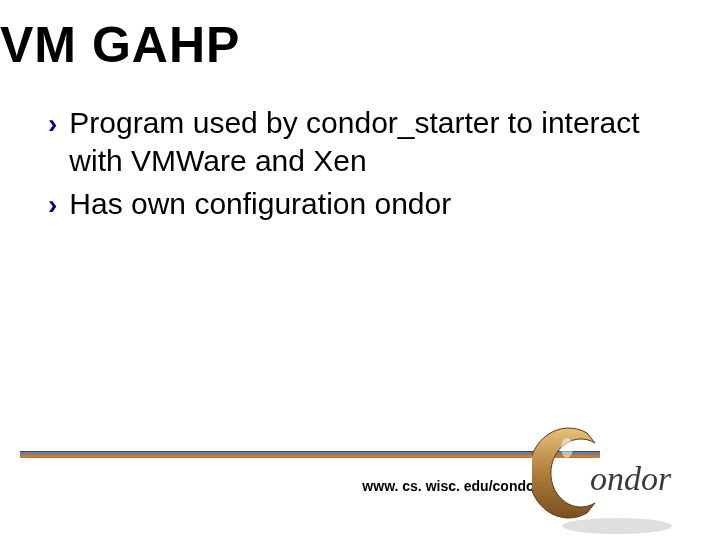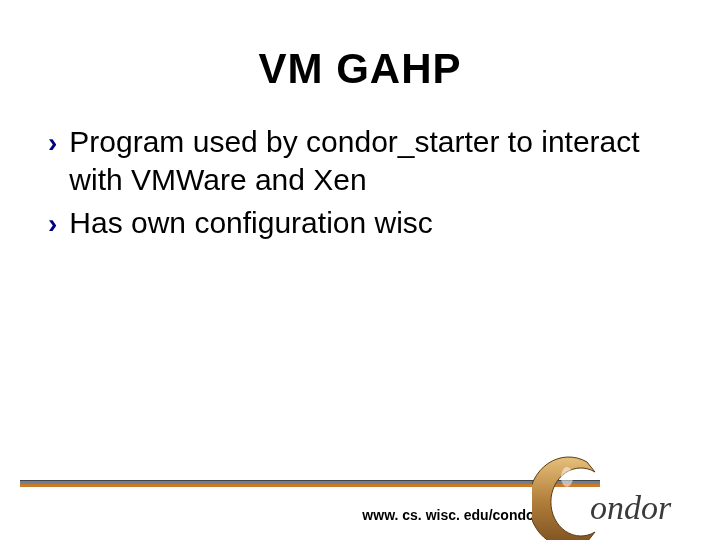--- a/index.html
+++ b/index.html
@@ -12,24 +12,23 @@
     color: #000000;
     overflow: hidden;
     position: relative;
   }
   .slide {
     position: relative;
     width: 720px;
     height: 540px;
   }
   .title {
-    text-align: center;
     font-weight: bold;
-    font-size: 42px;
-    margin-top: 45px;
+    font-size: 50px;
+    margin-top: 16px;
     letter-spacing: 1px;
   }
   .body {
     margin: 30px 48px 0 48px;
   }
   .bullet {
     display: flex;
     align-items: flex-start;
     font-size: 30px;
     line-height: 1.25;
@@ -81,21 +80,21 @@
 
   <div class="title">VM GAHP</div>
 
   <div class="body">
     <div class="bullet">
       <span class="marker">›</span>
       <span class="text">Program used by condor_starter to interact with VMWare and Xen</span>
     </div>
     <div class="bullet">
       <span class="marker">›</span>
-      <span class="text">Has own configuration wisc</span>
+      <span class="text">Has own configuration ondor</span>
     </div>
   </div>
 
   <div class="footer-line"></div>
 
   <div class="footer-url">www. cs. wisc. edu/condor</div>
 
   <div class="logo">
     <svg viewBox="0 0 170 120" width="170" height="120">
 

